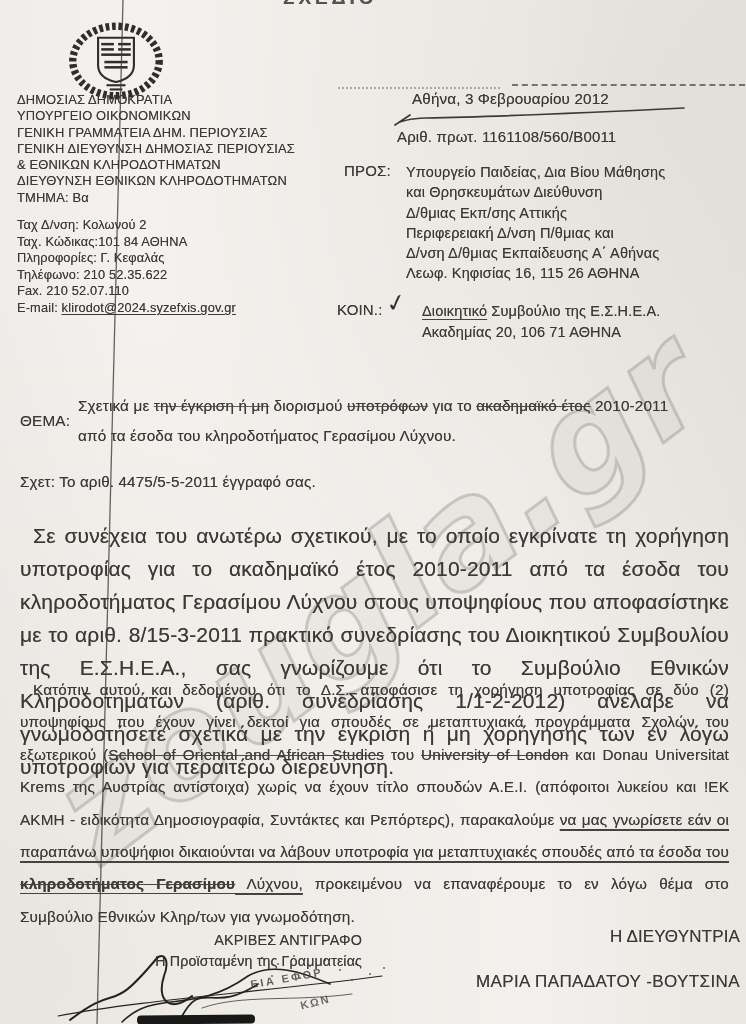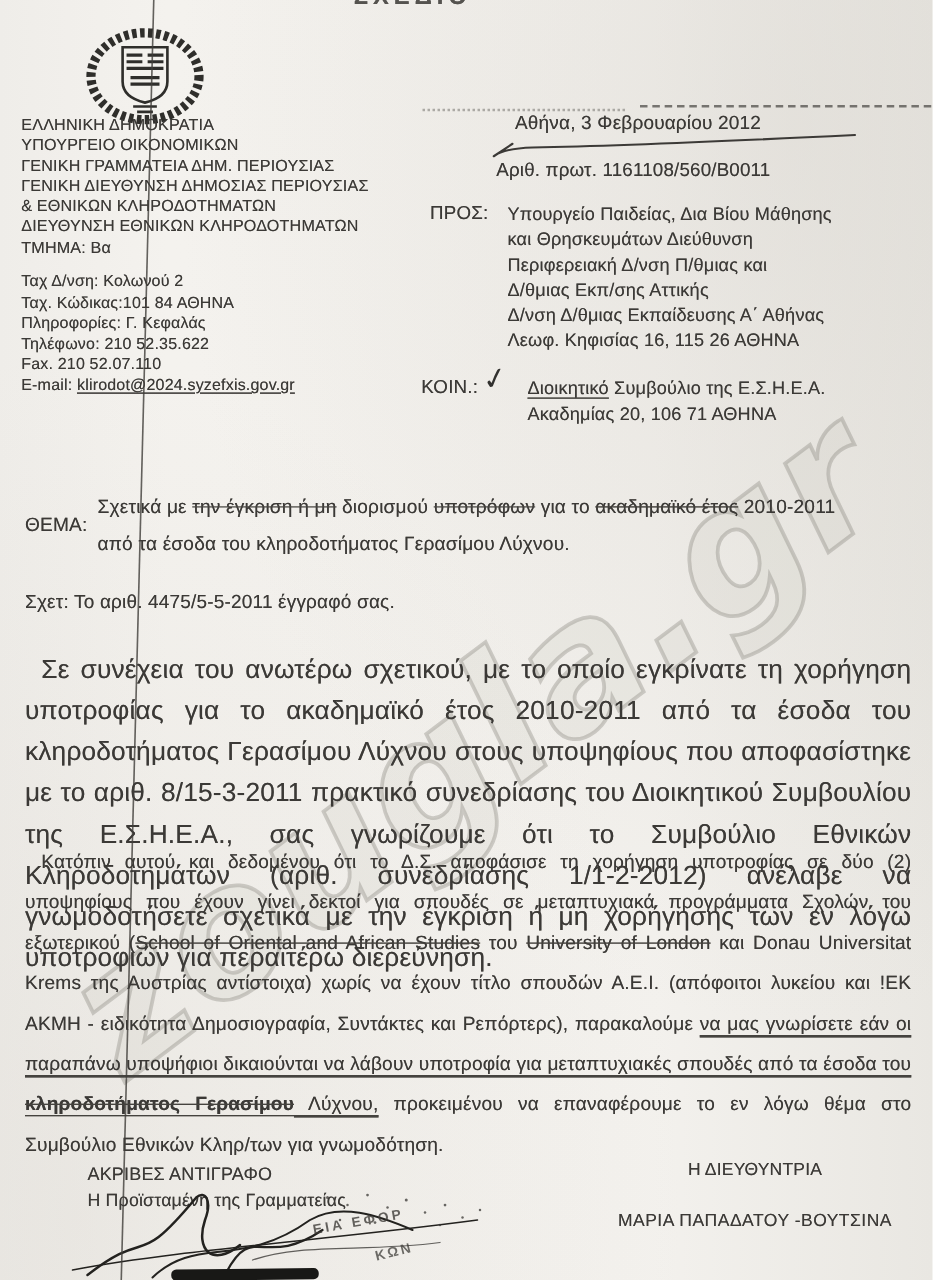--- a/index.html
+++ b/index.html
@@ -58,23 +58,23 @@
 
   
   .p1{left:20px;top:519px;width:709px;font-size:21px;line-height:33px;text-align:justify;text-indent:13px;z-index:2;}
   .p2{left:20px;top:674px;width:709px;font-size:15.3px;line-height:32.4px;text-align:justify;text-indent:13px;z-index:2;}
   .pen-strike{text-decoration:line-through;text-decoration-thickness:1.3px;text-decoration-color:rgba(70,68,64,.85);}
   .pen-strike-light{text-decoration:line-through;text-decoration-thickness:1.1px;text-decoration-color:rgba(80,78,74,.6);}
   .pen-underline{text-decoration:underline;text-decoration-thickness:1.5px;text-underline-offset:3.5px;text-decoration-color:#45433f;}
   .pen-underline-strike{text-decoration:underline line-through;text-decoration-thickness:1.4px;text-underline-offset:3.5px;text-decoration-color:#45433f;font-weight:bold;}
 
   
-  .sig-left{left:70px;top:932px;width:292px;text-align:left;font-size:14.4px;z-index:2;}
+  .sig-left{left:70px;top:932px;width:292px;text-align:right;font-size:14.4px;z-index:2;}
   .sig-left .sub{margin-top:5px;font-size:14.2px;}
-  .sig-right{left:468px;top:927px;width:272px;text-align:center;font-size:14px;z-index:2;}
+  .sig-right{left:468px;top:927px;width:272px;text-align:right;font-size:17px;z-index:2;}
   .sig-right .name{margin-top:25px;letter-spacing:.4px;}
 
   .sig-scribble{left:52px;top:950px;z-index:3;}
   .stamp-frag1{left:250px;top:972px;font-size:11px;color:rgba(62,60,56,.8);transform:rotate(-10deg);letter-spacing:2.5px;z-index:3;font-weight:bold;}
   .stamp-frag2{left:300px;top:996px;font-size:11px;color:rgba(62,60,56,.75);transform:rotate(-14deg);letter-spacing:2px;z-index:3;font-weight:bold;}
 
   
   .fold-line{left:0;top:0;z-index:3;pointer-events:none;}
   .bottom-mark{left:137px;top:1015px;width:118px;height:9px;background:#181816;border-radius:4px;transform:rotate(-.6deg);z-index:3;}
   .emblem{left:58px;top:22px;z-index:2;}
@@ -102,21 +102,21 @@
         <line x1="44" y1="43" x2="66" y2="43"></line>
       </g>
       <g stroke="#2f2e2b" stroke-width="2">
         <line x1="46" y1="60" x2="64" y2="60"></line>
         <line x1="49" y1="64" x2="61" y2="64"></line>
       </g>
     </svg>
   </div>
 
   <div class="abs hdr-left txt content">
-    <div>ΕΛΛΗΝΙΚΗ ΔΗΜΟΚΡΑΤΙΑ</div>
+    <div>ΔΗΜΟΣΙΑΣ ΔΗΜΟΚΡΑΤΙΑ</div>
     <div>ΥΠΟΥΡΓΕΙΟ ΟΙΚΟΝΟΜΙΚΩΝ</div>
     <div>ΓΕΝΙΚΗ ΓΡΑΜΜΑΤΕΙΑ ΔΗΜ. ΠΕΡΙΟΥΣΙΑΣ</div>
     <div>ΓΕΝΙΚΗ ΔΙΕΥΘΥΝΣΗ ΔΗΜΟΣΙΑΣ ΠΕΡΙΟΥΣΙΑΣ</div>
     <div>&amp; ΕΘΝΙΚΩΝ  ΚΛΗΡΟΔΟΤΗΜΑΤΩΝ</div>
     <div>ΔΙΕΥΘΥΝΣΗ ΕΘΝΙΚΩΝ ΚΛΗΡΟΔΟΤΗΜΑΤΩΝ</div>
     <div>ΤΜΗΜΑ: Βα</div>
   </div>
 
   <div class="abs contact txt content">
     <div>Ταχ Δ/νση: Κολωνού 2</div>
@@ -139,22 +139,22 @@
       <path d="M292,6 C 210,10 90,15 34,16 C 18,16.5 8,19 3,23 M3,23 L18,13" fill="none" stroke="#3c3a37" stroke-width="1.7" stroke-linecap="round"></path>
     </svg>
   </div>
 
   <div class="abs protocol txt">Αριθ. πρωτ. 1161108/560/Β0011</div>
 
   <div class="abs pros-label txt">ΠΡΟΣ:</div>
   <div class="abs pros-lines txt">
     <div>Υπουργείο Παιδείας, Δια Βίου Μάθησης</div>
     <div>και Θρησκευμάτων Διεύθυνση</div>
+    <div>Δ/θμιας Εκπ/σης Αττικής</div>
     <div>Περιφερειακή Δ/νση Π/θμιας και</div>
-    <div>Δ/θμιας Εκπ/σης Αττικής</div>
     <div>Δ/νση Δ/θμιας Εκπαίδευσης Α΄ Αθήνας</div>
     <div>Λεωφ. Κηφισίας 16, 115 26 ΑΘΗΝΑ</div>
   </div>
 
   <div class="abs koin-label txt">ΚΟΙΝ.:</div>
   <div class="abs koin-check">✓</div>
   <div class="abs koin-lines txt">
     <div>
       <span class="u-pen">Διοικητικό</span><span> Συμβούλιο της Ε.Σ.Η.Ε.Α.</span>
     </div>

